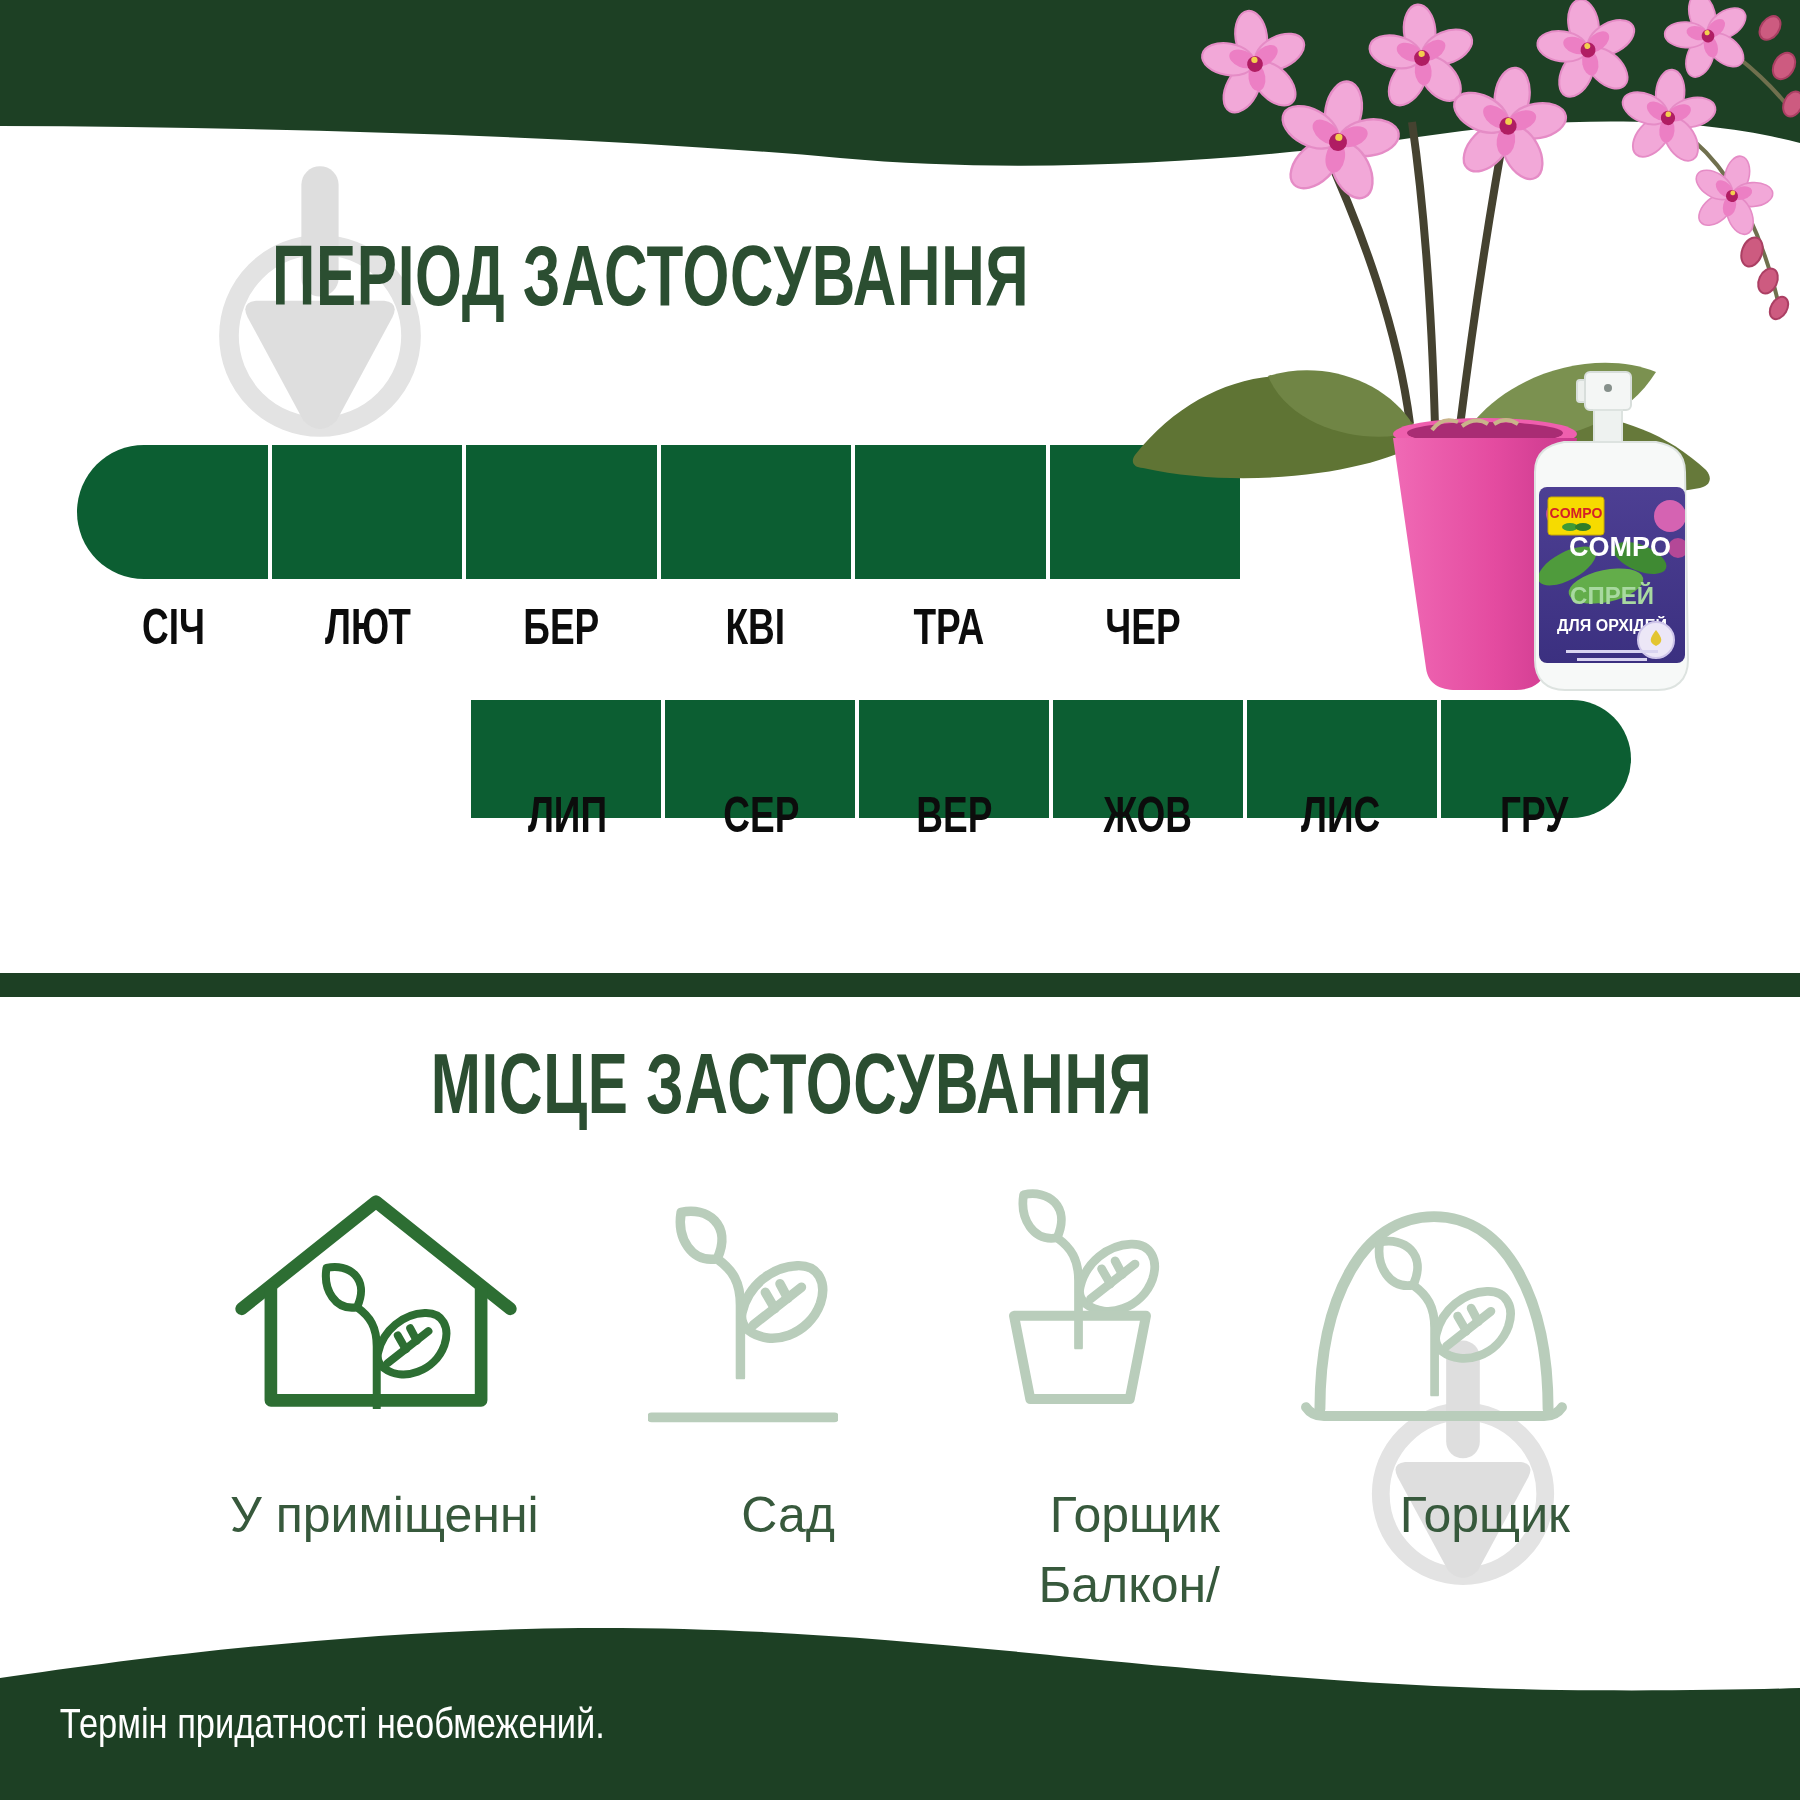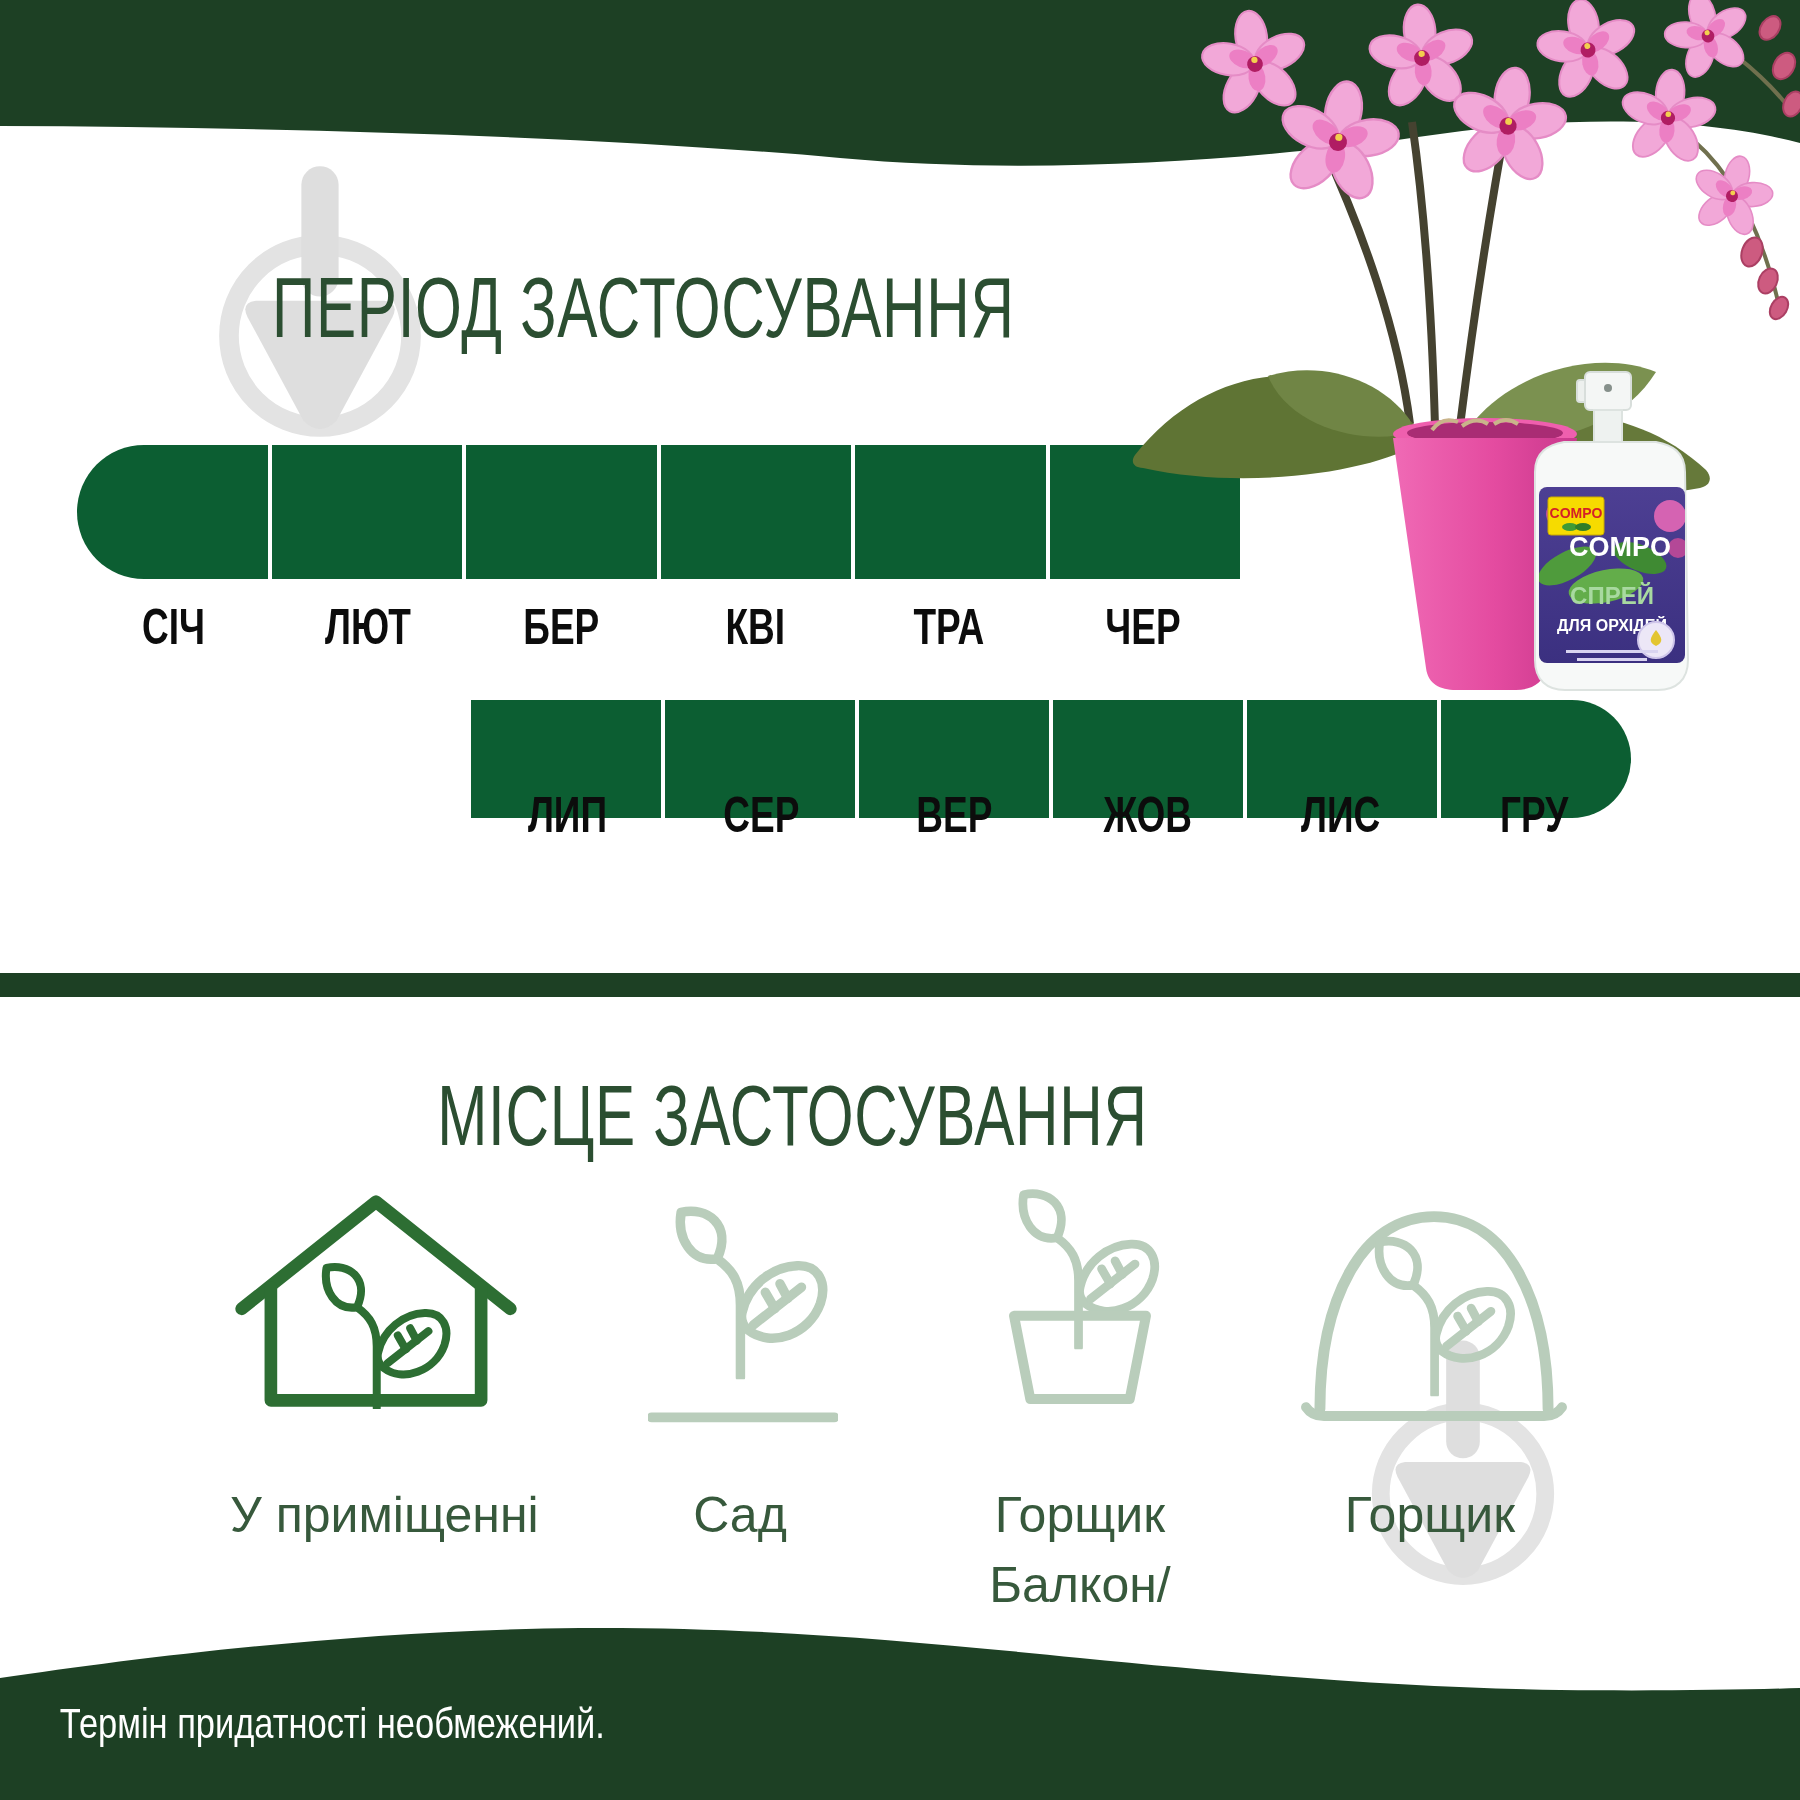--- a/index.html
+++ b/index.html
@@ -6,37 +6,37 @@
   #canvas{
     position:relative;width:1800px;height:1800px;overflow:hidden;background:#ffffff;
     font-family:"Liberation Sans",sans-serif;
     --band:#1d4024;--bar:#0c5e32;--title:#2b4e31;--label:#37593c;
     --icon_active:#2d6e33;--icon_muted:#b9cdbb;--watermark:#e3e3e3;--month:#0c0c0c;
   }
   .abs{position:absolute;}
   svg{display:block;}
   
   .sec-title{
-    font-weight:400;font-size:86px;line-height:86px;color:var(--title);
-    letter-spacing:1px;white-space:nowrap;margin-top:32px;
+    font-weight:700;font-size:86px;line-height:86px;color:var(--title);
+    letter-spacing:1px;white-space:nowrap;
   }
   .cond{display:inline-block;transform:scaleX(0.70);}
   .cond-left{transform-origin:left center;}
   .cond-center{transform-origin:center center;}
   
   .bar-row{display:flex;gap:4px;}
   .bar-row .seg{flex:1;background:var(--bar);}
   .bar-row.first .seg:first-child{border-radius:72px 0 0 72px;}
   .bar-row.last .seg:last-child{border-radius:0 64px 64px 0;}
   .month-row{display:flex;}
   .month-cell{flex:1;text-align:center;font-weight:700;font-size:50px;color:var(--month);white-space:nowrap;text-decoration:underline;}
   .month-cell .cond{transform:scaleX(0.74);}
   
   .place-label{
-    font-size:50px;line-height:70px;color:var(--label);text-align:center;white-space:nowrap;
+    font-size:50px;line-height:70px;color:var(--label);text-align:right;white-space:nowrap;
   }
   .icon-active{color:var(--icon_active);}
   .icon-muted{color:var(--icon_muted);}
   
   .footer-text{
     width:1800px;color:#ffffff;font-size:42px;line-height:48px;white-space:nowrap;
   }
   .footer-text .cond{transform:scaleX(0.82);}
   .z1{z-index:1}.z2{z-index:2}.z3{z-index:3}
 </style>

